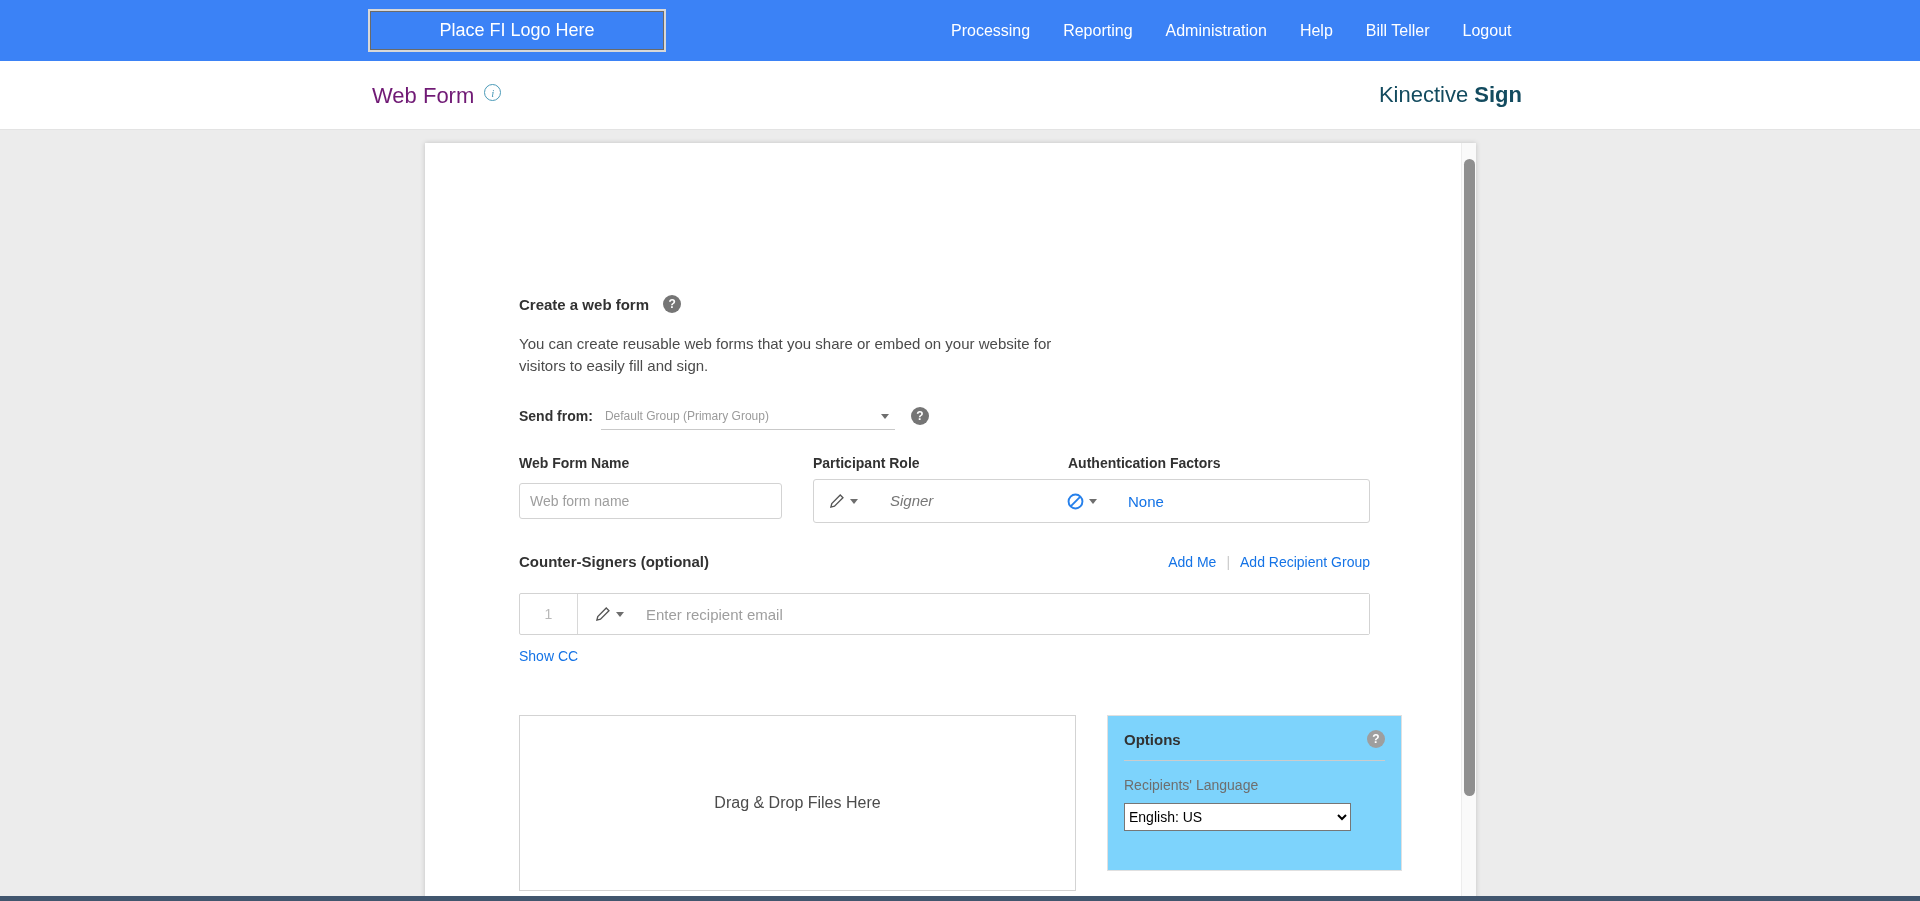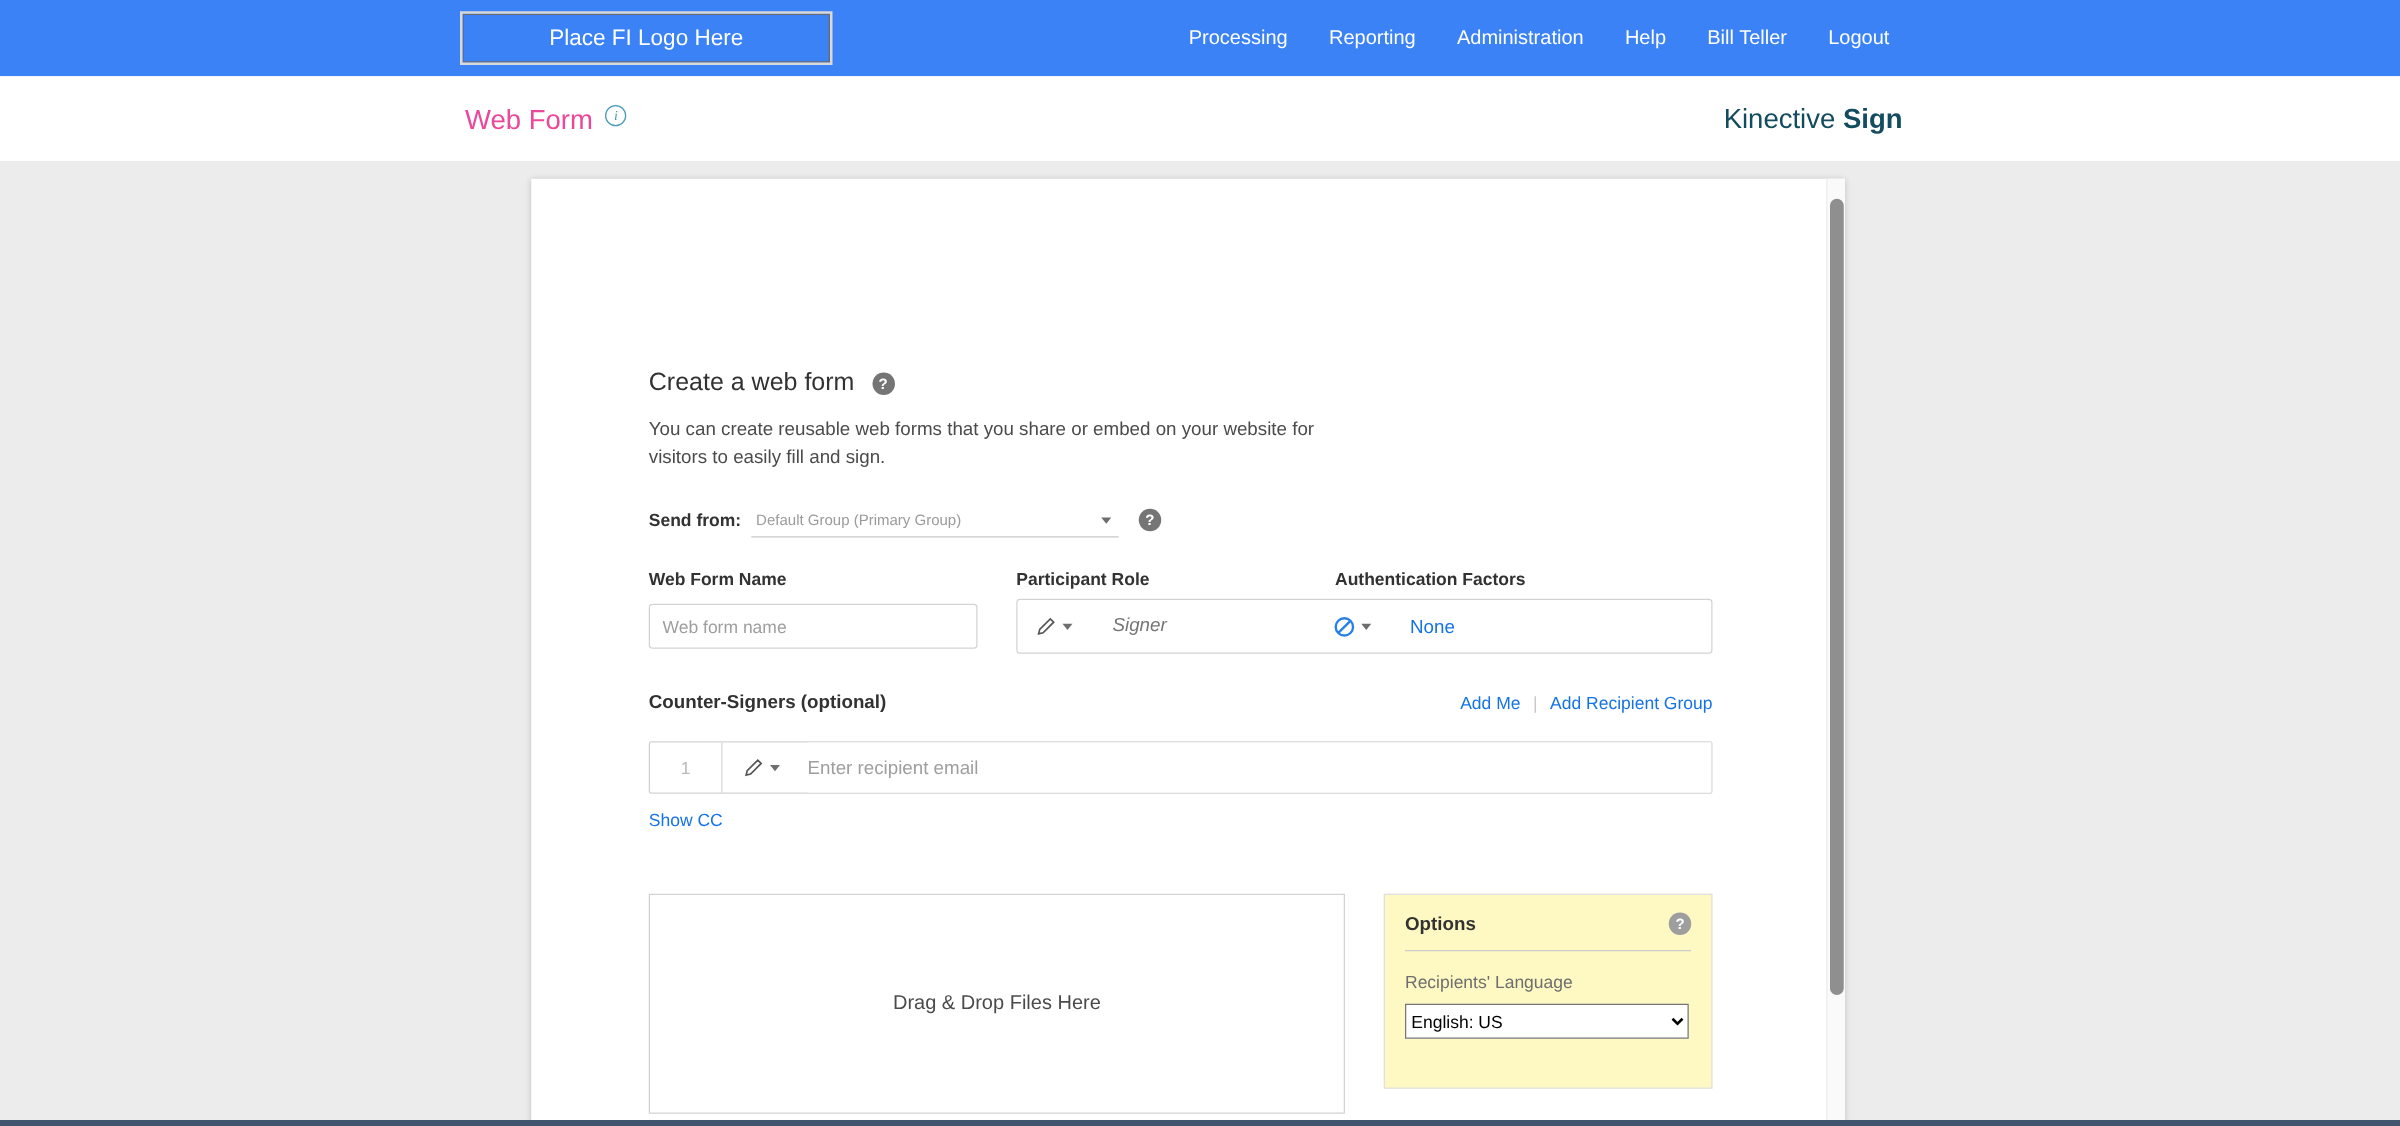--- a/index.html
+++ b/index.html
@@ -12,21 +12,21 @@
     border:2px solid #d8d8d8; box-shadow:0 0 0 1px #6a6a6a inset;
     display:flex; align-items:center; justify-content:center;
     color:#ffffff; font-size:18px;
   }
   .topnav { position:absolute; left:951px; top:0; height:61px; display:flex; align-items:center; gap:33px; }
   .topnav span { color:#ffffff; font-size:16px; cursor:pointer; white-space:nowrap; }
 
   
   .subheader { position:relative; height:69px; background:#ffffff; border-bottom:1px solid #e3e3e3; }
   .page-title-wrap { position:absolute; left:372px; top:22px; display:flex; align-items:flex-start; gap:10px; }
-  .page-title { font-size:22px; color:#ec4899; }
+  .page-title { font-size:22px; color:#701a75; }
   .info-icon {
     width:17px; height:17px; border:1px solid #4a9ab8; border-radius:50%;
     color:#4a9ab8; font-size:11px; font-family:"Liberation Serif", serif; font-style:italic;
     display:flex; align-items:center; justify-content:center; margin-top:1px;
   }
   .brand { position:absolute; right:398px; top:21px; font-size:22px; color:#134b5f; }
   .brand b { font-weight:700; }
 
   
   .main { position:relative; height:771px; }
@@ -35,21 +35,21 @@
     background:#ffffff; box-shadow:0 0 5px rgba(0,0,0,0.18);
   }
 
   
   .scrollbar { position:absolute; right:0; top:0; width:15px; height:100%; background:#fafafa; border-left:1px solid #ededed; }
   .scroll-thumb { position:absolute; left:2px; top:16px; width:11px; height:637px; background:#8f8f8f; border-radius:7px; }
 
   .content { position:absolute; inset:0 15px 0 0; }
 
   .h-create { position:absolute; left:94px; top:152px; display:flex; align-items:center; gap:14px; }
-  .h-create h1 { font-size:20px; font-weight:400; color:#323232; }
+  .h-create h1 { font-size:15px; font-weight:700; color:#323232; }
   .q-icon {
     width:18px; height:18px; border-radius:50%; background:#757575; color:#ffffff;
     font-size:12px; font-weight:700; display:flex; align-items:center; justify-content:center; flex:none;
   }
   .q-icon.light { background:#9e9e9e; }
 
   .desc { position:absolute; left:94px; top:190px; width:545px; font-size:15px; line-height:22px; color:#4b4b4b; }
 
   .send-from { position:absolute; left:94px; top:258px; height:30px; display:flex; align-items:center; }
   .send-from .lbl { font-size:14px; font-weight:700; color:#323232; }
@@ -108,22 +108,22 @@
   .files-row .lbl { font-size:15px; font-weight:700; color:#323232; }
   .files-row .req { font-weight:400; color:#6e6e6e; font-size:13px; vertical-align:top; }
 
   .dropzone {
     position:absolute; left:94px; top:572px; width:557px; height:176px;
     border:1px solid #d3d3d3; display:flex; align-items:center; justify-content:center;
   }
   .dropzone span { font-size:16px; color:#4b4b4b; }
 
   .options-panel {
-    position:absolute; left:682px; top:572px; width:263px; height:156px;
-    background:#fef9c3; border:1px solid #e0e0e0; padding:14px 16px;
+    position:absolute; left:682px; top:572px; width:295px; height:156px;
+    background:#7dd3fc; border:1px solid #e0e0e0; padding:14px 16px;
   }
   .options-head { display:flex; justify-content:space-between; align-items:center; }
   .options-head .lbl { font-size:15px; font-weight:700; color:#323232; }
   .options-panel hr { border:none; border-top:1px solid #cccccc; margin-top:12px; }
   .lang-label { margin-top:16px; font-size:14px; color:#6e6e6e; }
   .lang-select {
     margin-top:10px; width:227px; height:28px; font-size:14px; font-family:"Liberation Sans", sans-serif;
     border:1px solid #767676; background:#ffffff; color:#000000;
   }
 

